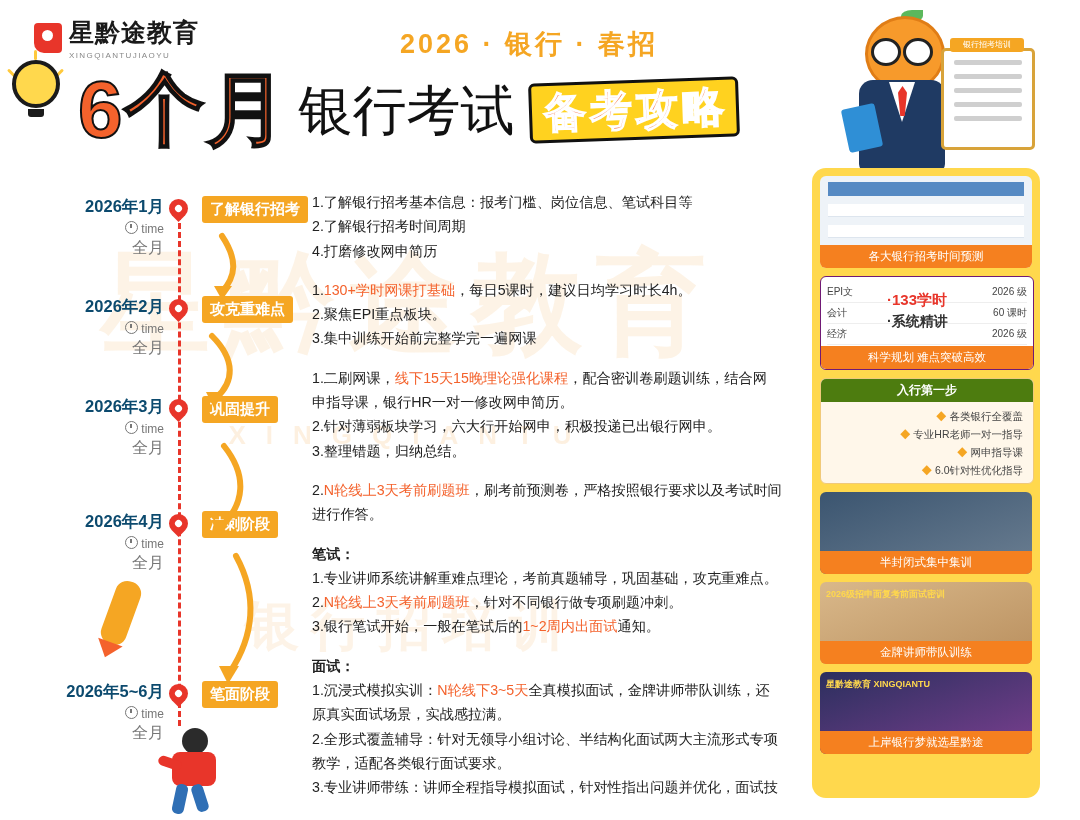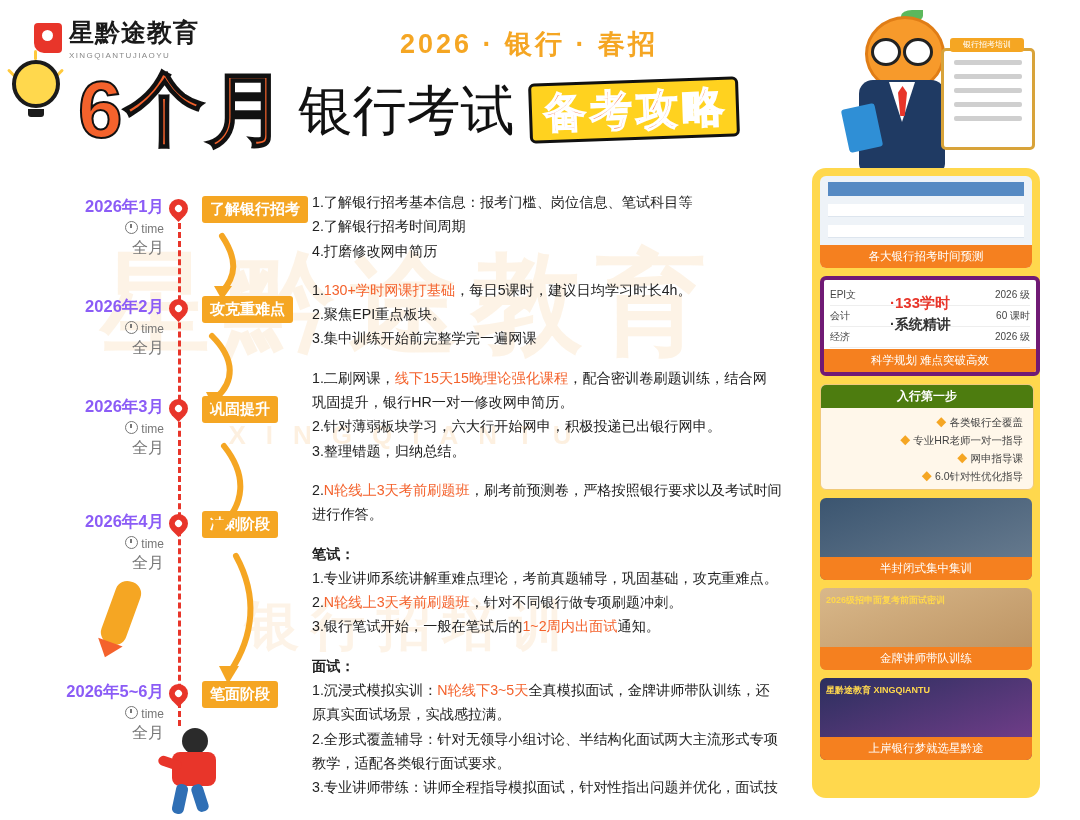--- a/index.html
+++ b/index.html
@@ -152,21 +152,21 @@
   }
   
   .timeline{position:absolute;left:40px;top:196px;width:260px;height:580px;}
   .tl-line{
     position:absolute;left:138px;top:18px;width:0;height:512px;
     border-left:3px dashed #e8352a;
   }
   .tl-row{position:absolute;left:0;width:260px;height:64px;}
   .tl-date{
     position:absolute;left:0;top:0;width:124px;text-align:right;
-    font-size:16.5px;font-weight:bold;color:#8b5cf6;
+    font-size:16.5px;font-weight:bold;color:#0c4a6e;
   }
   .tl-time{
     position:absolute;left:0;top:25px;width:124px;text-align:right;
     font-size:12px;color:#777;
   }
   .tl-time .clock{
     display:inline-block;width:11px;height:11px;border:1.6px solid #777;border-radius:50%;
     vertical-align:-1px;margin-right:3px;position:relative;
   }
   .tl-time .clock:after{
@@ -226,21 +226,21 @@
     background:#fff;
   }
   .card .cap{
     position:absolute;left:0;bottom:0;width:100%;
     background:#f5801f;color:#fff;font-size:11.5px;text-align:center;
     padding:4px 0;box-sizing:border-box;
   }
   .c1{height:92px;background:#eef3f8;}
   .c1 .bank-row{height:12px;margin:8px 8px 0;background:#fff;border-bottom:1px solid #dde5ee;}
   .c1 .bank-head{height:14px;margin:6px 8px 0;background:#2f6fb5;opacity:.8;}
-  .c2{height:92px;background:#fff;border:4px solid #701a75;}
+  .c2{height:92px;background:#fff;border:1px solid #701a75;}
   .c2 .tbl{font-size:10px;color:#444;padding:5px 6px;}
   .c2 .tbl div{display:flex;justify-content:space-between;border-bottom:1px solid #eee;padding:3px 0;}
   .c2 .big{
     position:absolute;left:66px;top:14px;font-size:15px;font-weight:bold;color:#e8352a;
   }
   .c2 .big2{
     position:absolute;left:66px;top:36px;font-size:14px;font-weight:bold;color:#333;
   }
   .c3{height:104px;background:#fff7ea;border:1px solid #f0c97a;}
   .c3 .hdr{
@@ -402,21 +402,21 @@
   </div>
 
   <div class="block">
     <p><span>1.</span><span class="hl">130+学时网课打基础</span><span>，每日5课时，建议日均学习时长4h。</span></p>
     <p><span>2.聚焦EPI重点板块。</span></p>
     <p><span>3.集中训练开始前完整学完一遍网课</span></p>
   </div>
 
   <div class="block">
     <p><span>1.二刷网课，</span><span class="hl">线下15天15晚理论强化课程</span><span>，配合密训卷刷题训练，结合网</span></p>
-    <p><span>巩固提升，银行HR一对一修改网申简历。</span></p>
+    <p><span>申指导课，银行HR一对一修改网申简历。</span></p>
     <p><span>2.针对薄弱板块学习，六大行开始网申，积极投递已出银行网申。</span></p>
     <p><span>3.整理错题，归纳总结。</span></p>
   </div>
 
   <div class="block">
     <p><span>2.</span><span class="hl">N轮线上3天考前刷题班</span><span>，刷考前预测卷，严格按照银行要求以及考试时间</span></p>
     <p><span>进行作答。</span></p>
   </div>
 
   <div class="block">

